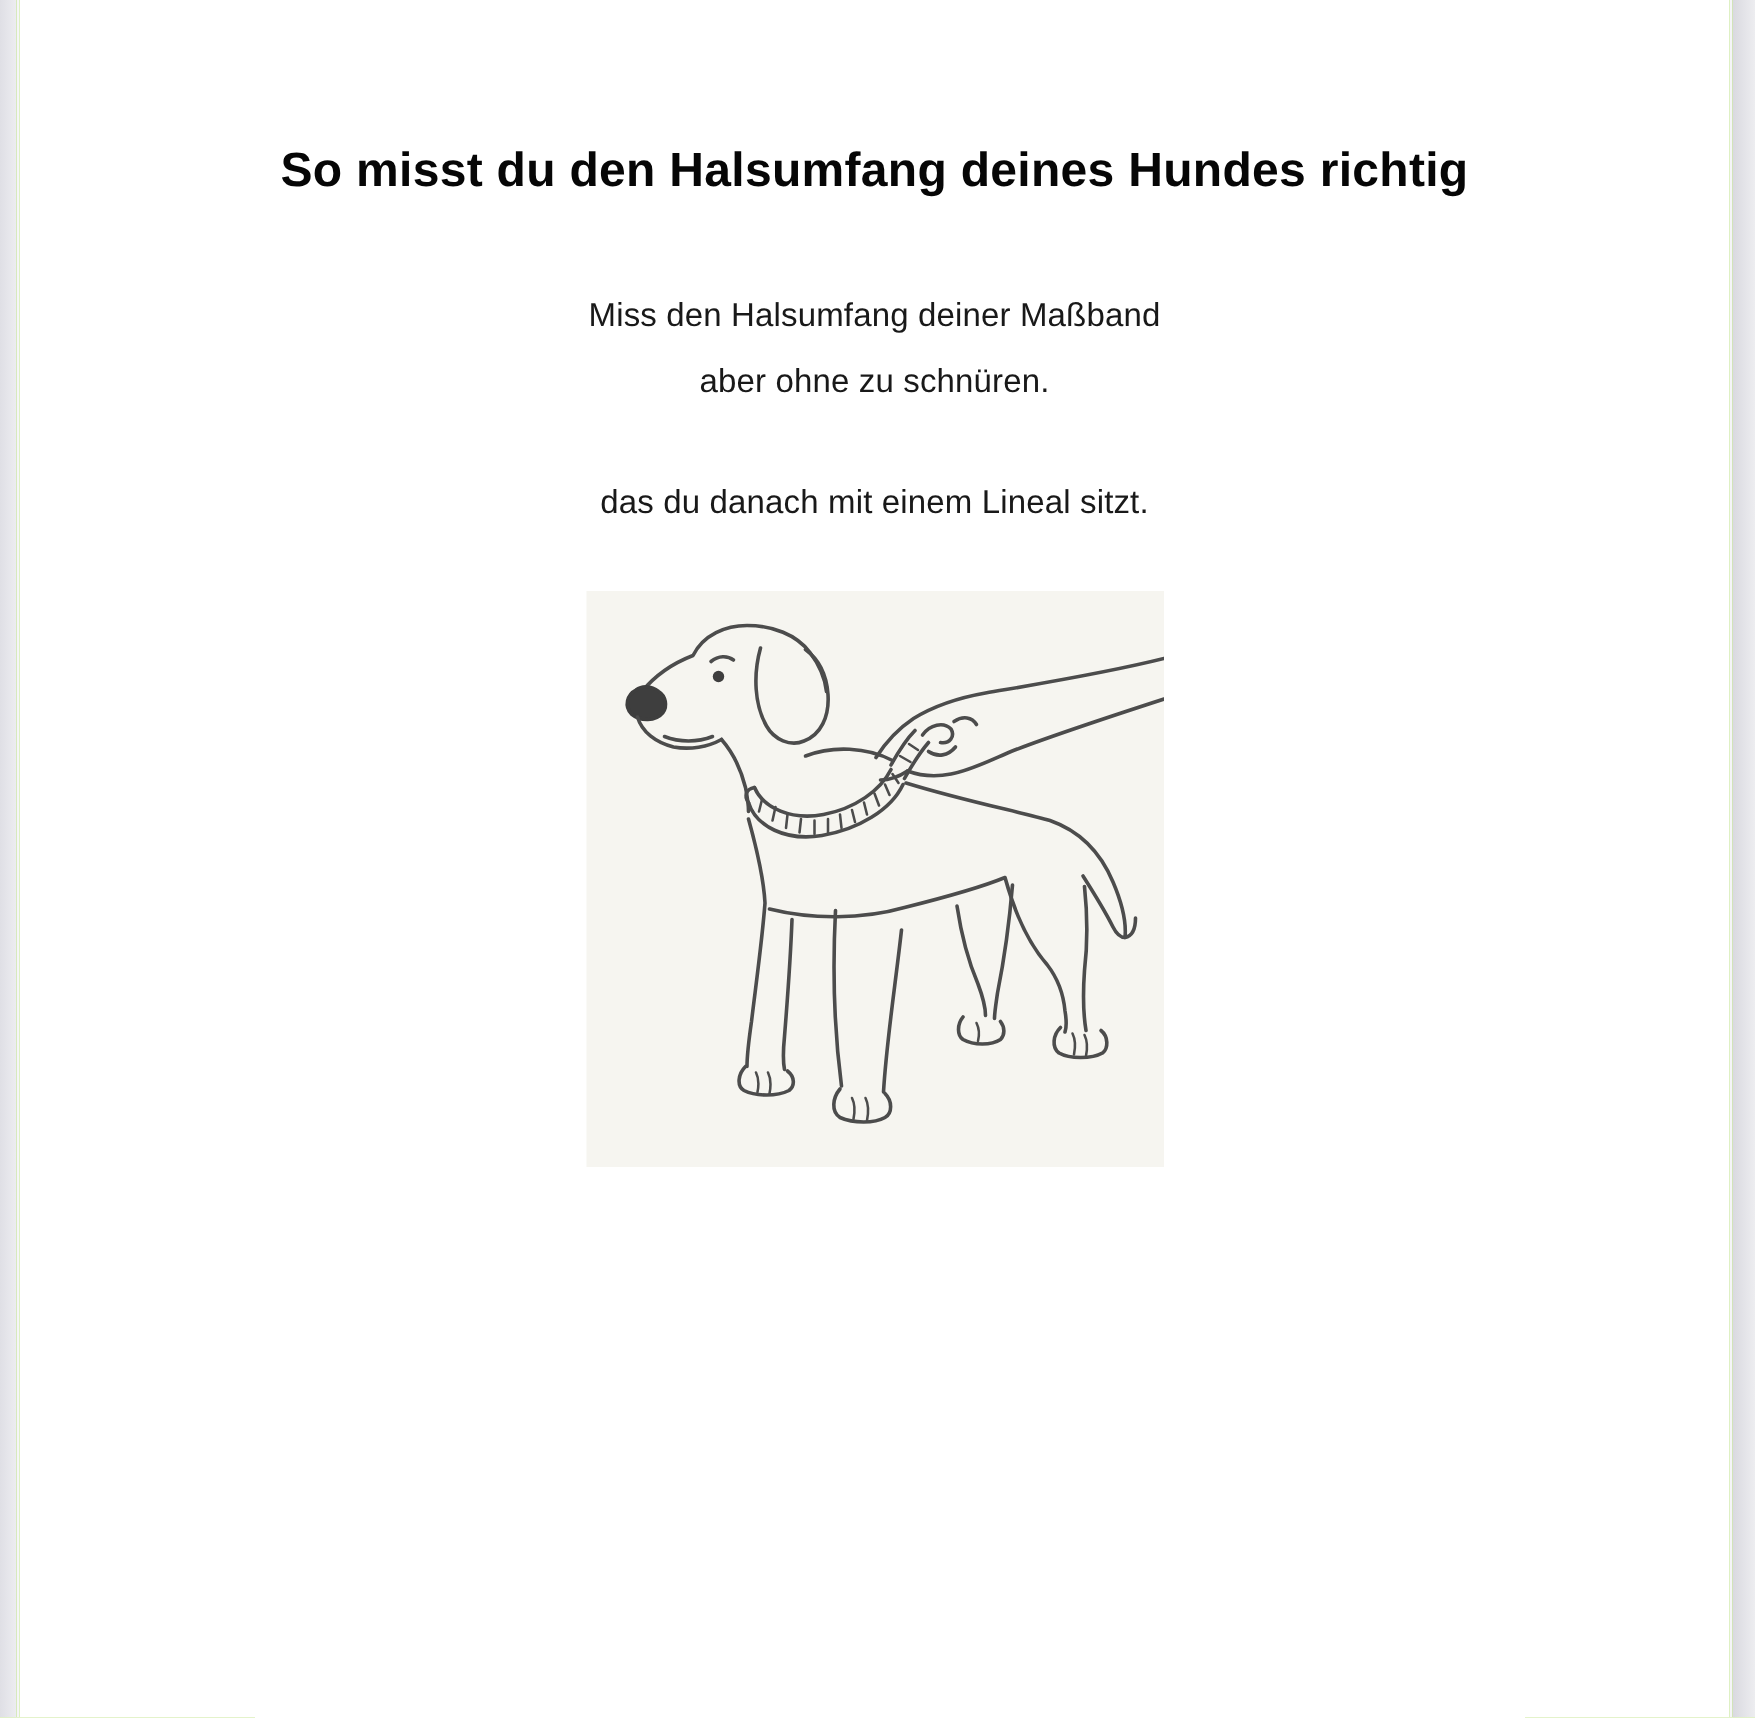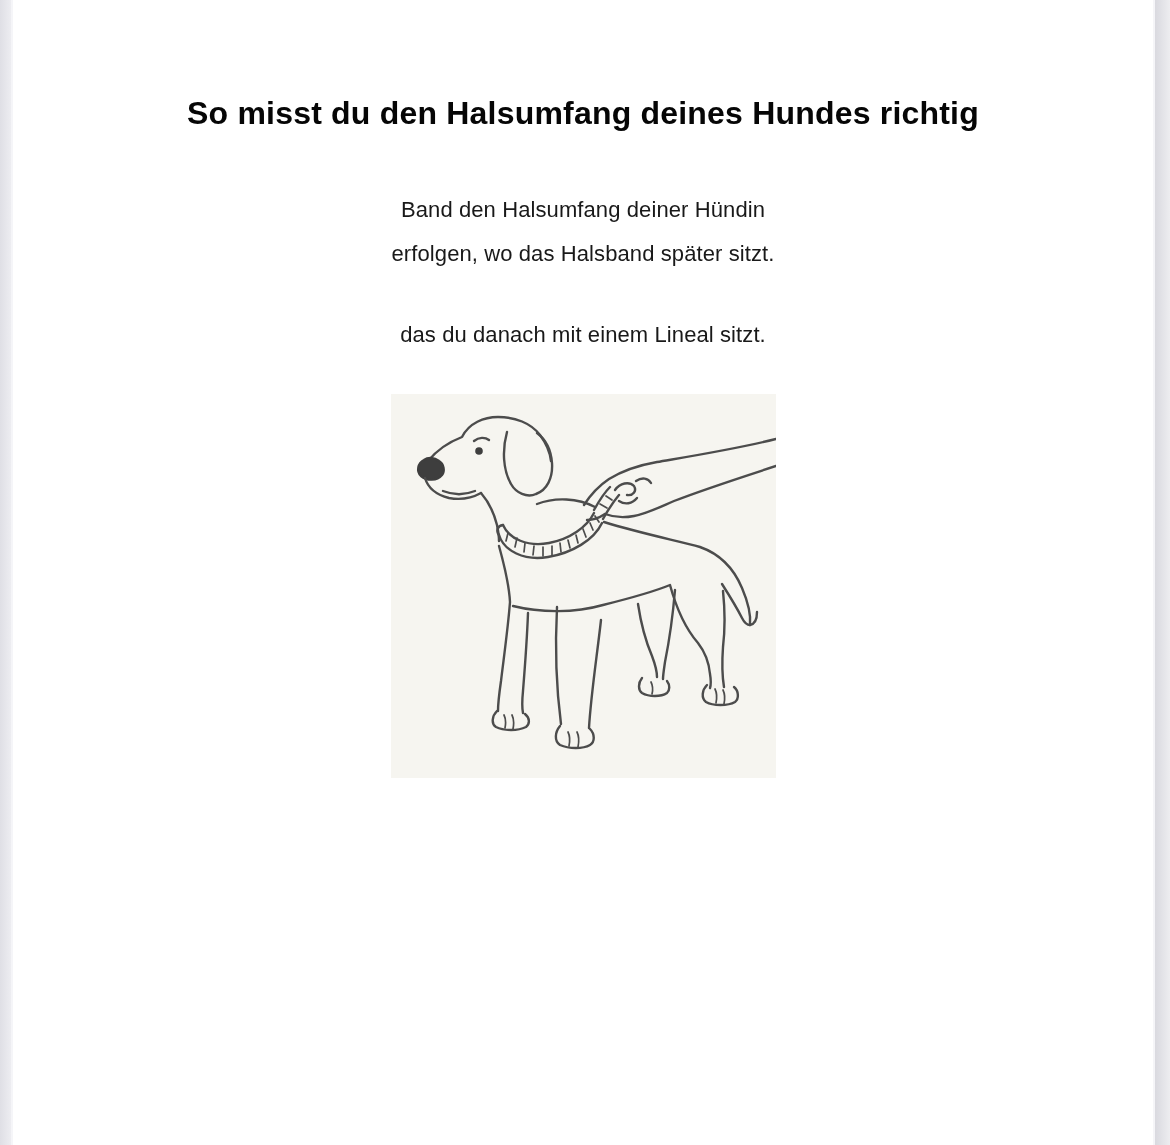--- a/index.html
+++ b/index.html
@@ -67,22 +67,22 @@
 
 <div class="viewport">
   <div class="gutter-left"></div>
   <div class="gutter-right"></div>
 
   <div class="page">
 
     <h1 class="page-title">So misst du den Halsumfang deines Hundes richtig</h1>
 
     <div class="para para-intro">
-      <div>Band den Halsumfang deiner Hündin</div>
-      <div>erfolgen, wo das Halsband später sitzt.</div>
+      <div>Miss den Halsumfang deiner Maßband</div>
+      <div>aber ohne zu schnüren.</div>
     </div>
 
     <div class="para para-tips">
       <div>das du danach mit einem Lineal sitzt.</div>
     </div>
 
     <div class="figure">
       <svg width="385" height="384" viewBox="0 0 385 384" xmlns="http://www.w3.org/2000/svg">
         <g stroke="#4c4c4c" stroke-width="2.4" fill="none" stroke-linecap="round" stroke-linejoin="round">
 

